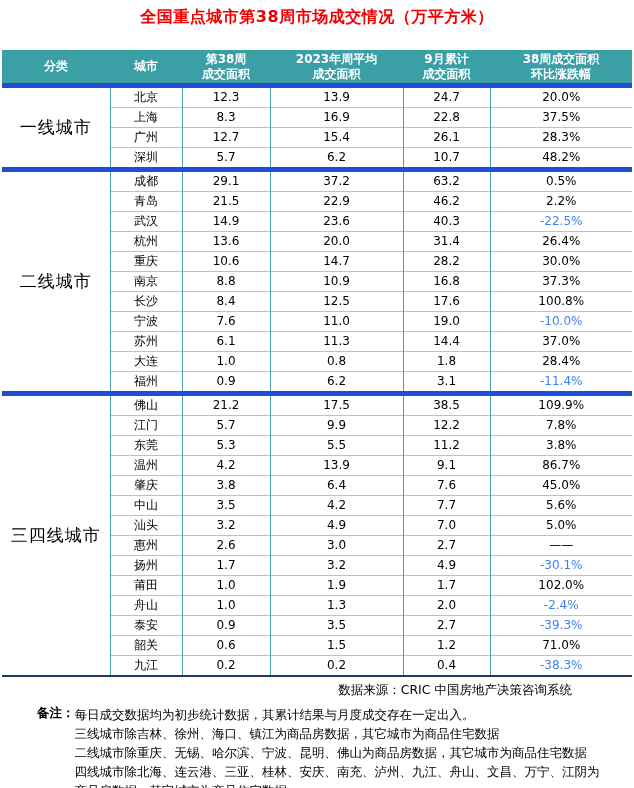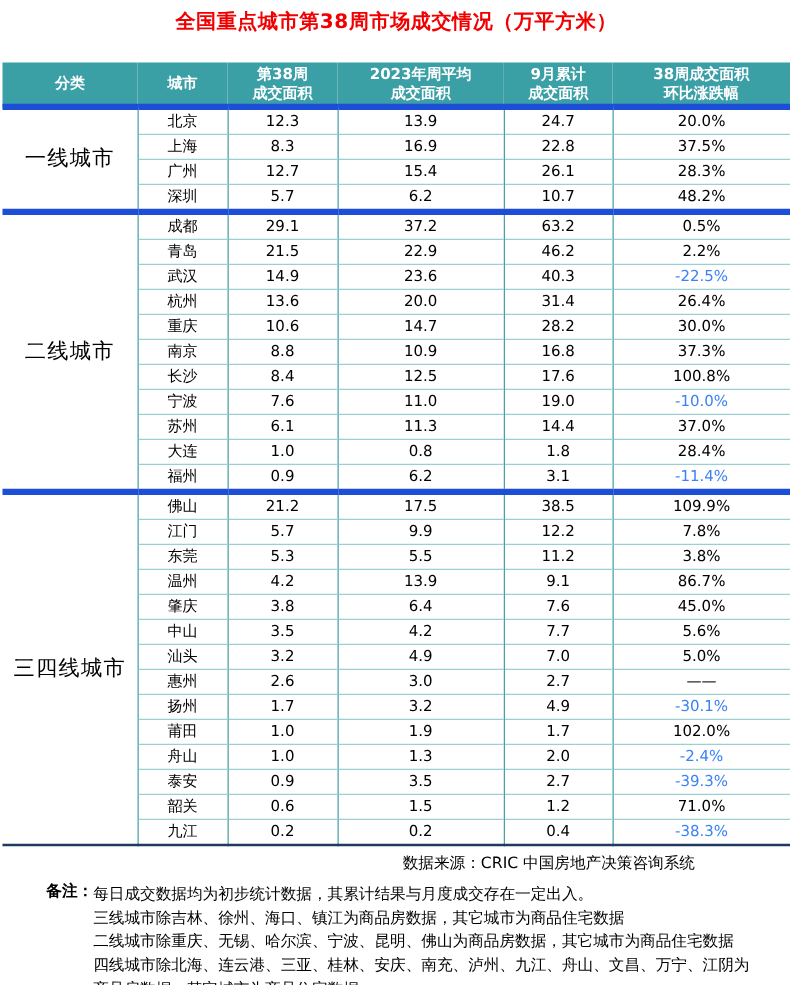--- a/index.html
+++ b/index.html
@@ -31,21 +31,21 @@
     white-space: nowrap;
   }
   td.vline { border-left: 1px solid #4aa0a7; }
   tr.row-sep td { border-top: 1px solid #9ccfd3; }
   tr.group-first td { border-top: 5px solid #1d4ed8; }
   td.group-label {
     font-size: 17px; letter-spacing: 1px;
   }
   td.neg { color: #3b82f6; }
   .source {
-    text-align: right; padding-right: 78px; margin-top: 5px;
+    text-align: right; padding-right: 62px; margin-top: 5px;
     font-size: 12.5px;
   }
   .notes {
     display: flex; margin: 6px 0 0 37px; width: 580px;
     font-size: 12.5px;
   }
   .notes-label { font-weight: bold; white-space: nowrap; flex: 0 0 auto; }
   .notes-body { flex: 1 1 auto; max-width: 537px; }
   .notes-body p { margin: 0; line-height: 19px; }
 </style>

